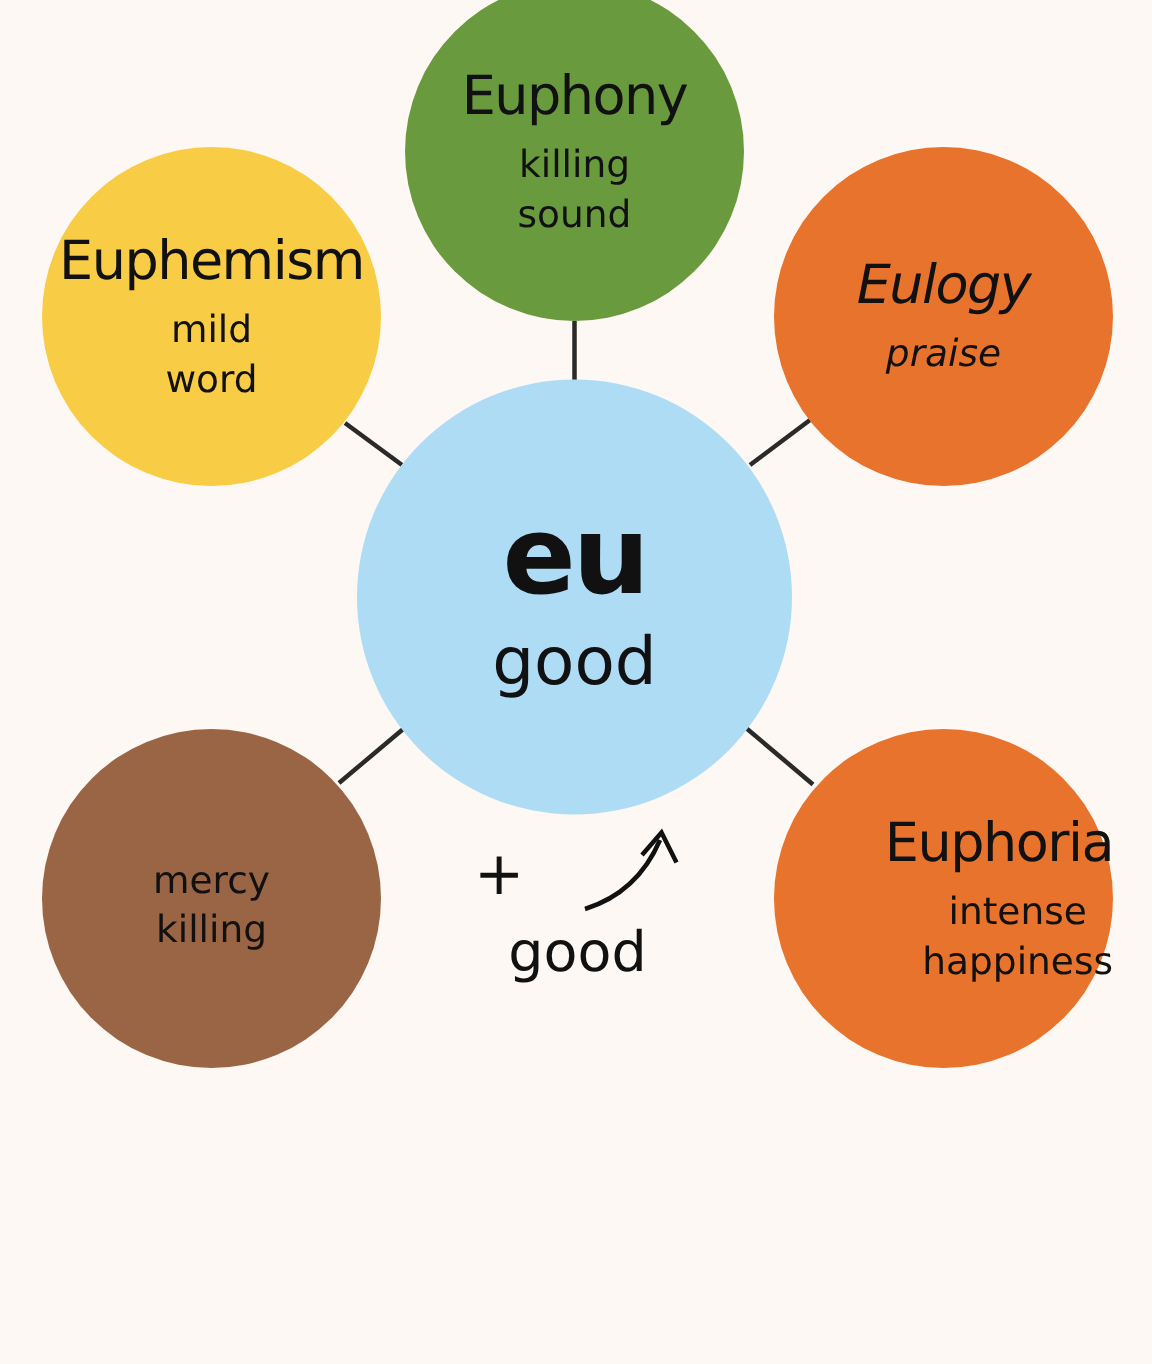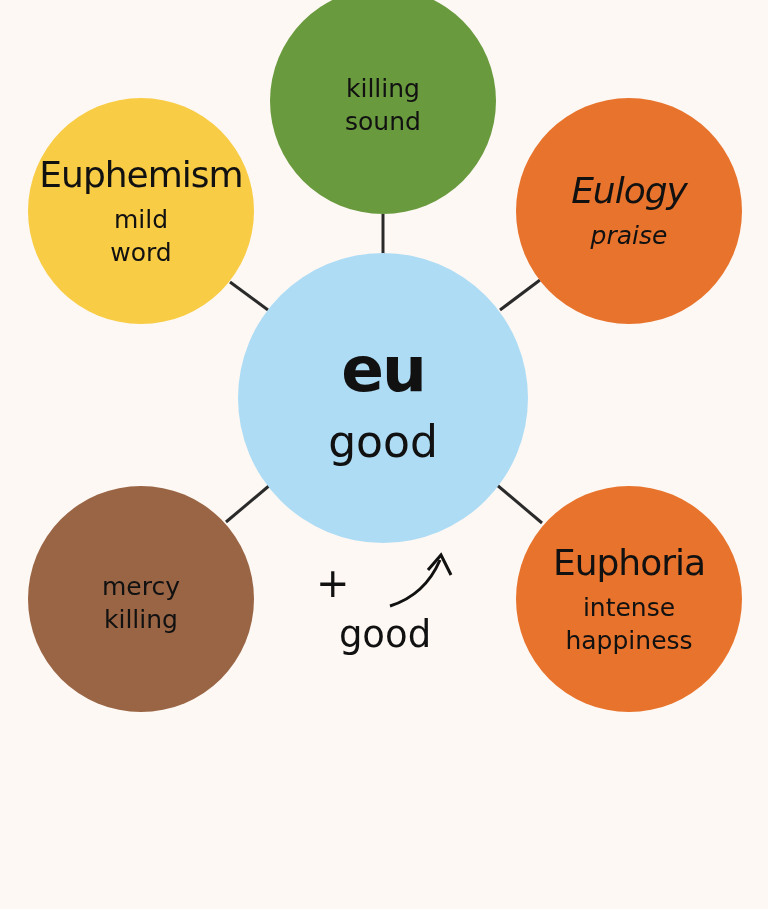--- a/index.html
+++ b/index.html
@@ -1,39 +1,40 @@
 <!DOCTYPE html>
 <html><head>
 <meta charset="utf-8">
 <style>
   html,body{margin:0;padding:0;}
   body{width:768px;height:909px;background:#fdf8f3;position:relative;overflow:hidden;font-family:"DejaVu Sans",sans-serif;color:#111;}
   svg.lines{position:absolute;left:0;top:0;}
   .circle{position:absolute;border-radius:50%;display:flex;flex-direction:column;align-items:center;justify-content:center;text-align:center;}
   .word{font-size:36px;letter-spacing:-1px;}
   .meaning{font-size:25px;line-height:33px;margin-top:8px;}
-  .center .root{font-size:63px;font-weight:bold;line-height:80px;letter-spacing:-2px;}
+  .center .root{font-size:72px;font-weight:bold;line-height:80px;letter-spacing:-2px;}
   .center .gloss{font-size:44px;margin-top:6px;}
   .note{position:absolute;text-align:center;font-size:37px;line-height:46px;}
   .plus{position:absolute;font-size:40px;}
 </style>
 </head>
 <body>
 
 <svg class="lines" width="768" height="909">
   <line x1="383" y1="214" x2="383" y2="254" stroke="#2a2a2a" stroke-width="3"></line>
   <line x1="230" y1="282" x2="268" y2="310" stroke="#2a2a2a" stroke-width="3"></line>
   <line x1="500" y1="310" x2="540" y2="280" stroke="#2a2a2a" stroke-width="3"></line>
   <line x1="226" y1="522" x2="270" y2="485" stroke="#2a2a2a" stroke-width="3"></line>
   <line x1="497" y1="485" x2="542" y2="523" stroke="#2a2a2a" stroke-width="3"></line>
   <path d="M390 606 Q425 595 440 560" fill="none" stroke="#111" stroke-width="3"></path>
   <path d="M428 570 L441 555 L451 575" fill="none" stroke="#111" stroke-width="3"></path>
 </svg>
 
 <div class="circle" style="left:270px;top:-12px;width:226px;height:226px;background:#6a9a3e;">
+  <div class="word">Euphony</div>
   <div class="meaning"><span>killing</span><br><span>sound</span></div>
 </div>
 
 <div class="circle" style="left:28px;top:98px;width:226px;height:226px;background:#f8cc45;">
   <div class="word">Euphemism</div>
   <div class="meaning"><span>mild</span><br><span>word</span></div>
 </div>
 
 <div class="circle" style="left:516px;top:98px;width:226px;height:226px;background:#e8732c;font-style:italic;">
   <div class="word">Eulogy</div>
@@ -42,21 +43,21 @@
 
 <div class="circle center" style="left:238px;top:253px;width:290px;height:290px;background:#aedcf5;">
   <div class="root">eu</div>
   <div class="gloss">good</div>
 </div>
 
 <div class="circle" style="left:28px;top:486px;width:226px;height:226px;background:#9a6545;">
   <div class="meaning"><span>mercy</span><br><span>killing</span></div>
 </div>
 
-<div class="circle" style="left:516px;top:486px;width:226px;height:226px;background:#e8732c;">
+<div class="circle" style="left:516px;top:486px;width:226px;height:226px;background:#e8732c;align-items:flex-end;">
   <div class="word">Euphoria</div>
   <div class="meaning"><span>intense</span><br><span>happiness</span></div>
 </div>
 
 <div class="plus" style="left:316px;top:560px;">+</div>
 <div class="note" style="left:280px;top:612px;width:210px;">
   <div>good</div>
 </div>
 
 </body></html>

